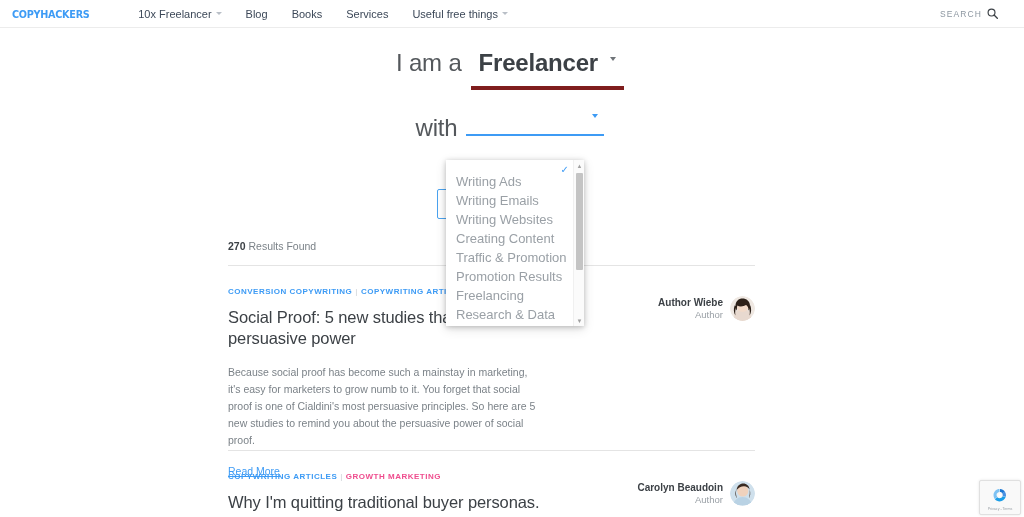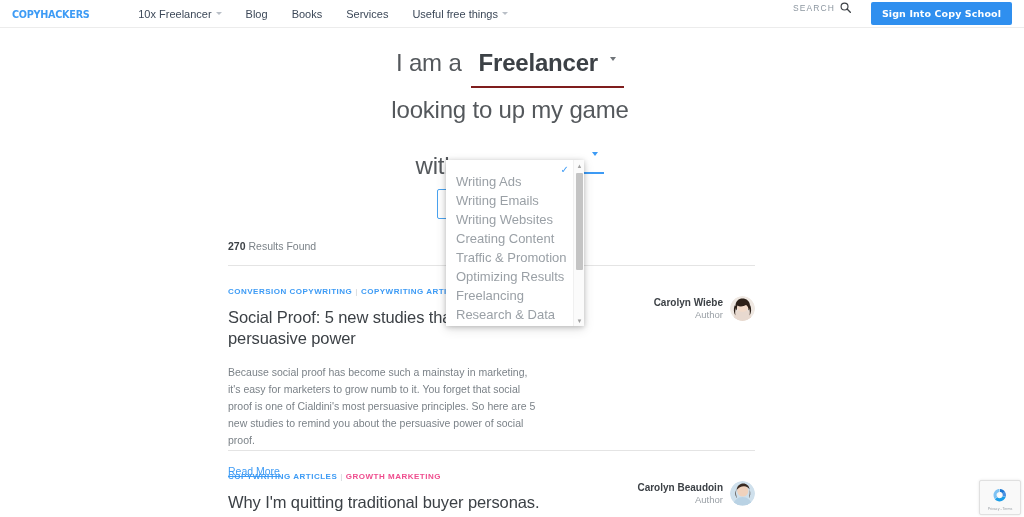--- a/index.html
+++ b/index.html
@@ -65,21 +65,21 @@
     display: flex; align-items: baseline; justify-content: center;
   }
   .hero-line.l2 { margin-top: 4px; }
   .hero-line.l3 { margin-top: 16px; }
   .sel-wrap {
     position: relative; display: inline-flex; align-items: baseline;
     margin-left: 9px;
   }
   .sel-role {
     font-weight: 700; color: #3c4146; font-size: 24px;
-    border-bottom: 2px solid #7f1d1d;
+    border-bottom: 4px solid #7f1d1d;
     padding: 0 26px 5px 8px; min-width: 130px;
     text-align: left; cursor: pointer;
     position: relative;
   }
   .sel-caret {
     position: absolute; right: 8px; top: 12px;
     width: 0; height: 0;
     border-left: 3.4px solid transparent;
     border-right: 3.4px solid transparent;
     border-top: 4px solid #6f7478;
@@ -235,38 +235,34 @@
     </div>
 
     <div class="header-right">
       <div class="search-box">
         <span class="search-label">SEARCH</span>
         <svg class="mag" width="11" height="11" viewBox="0 0 16 16">
           <circle cx="6.6" cy="6.6" r="5" fill="none" stroke="#3c4146" stroke-width="1.7"></circle>
           <line x1="10.3" y1="10.3" x2="15" y2="15" stroke="#3c4146" stroke-width="1.9" stroke-linecap="round"></line>
         </svg>
       </div>
-      <div class="signin-btn">Sign Into Copy School</div>
     </div>
   </div>
 
   <div class="hero">
     <div class="hero-line l1">
       <span>I am a</span>
       <span class="sel-wrap">
         <span class="sel-role">
           <span>Freelancer</span>
           <span class="sel-caret"></span>
         </span>
       </span>
     </div>
 
-    <div class="hero-line l2">
-      <span>looking to up my game</span>
-    </div>
 
     <div class="hero-line l3">
       <span>with</span>
       <span class="sel-wrap">
         <span class="sel-topic">
           <span></span>
           <span class="sel-caret-blue"></span>
         </span>
       </span>
     </div>
@@ -277,21 +273,21 @@
   <div class="dropdown">
     <div class="dd-inner">
       <div class="dd-head">
         <span class="dd-check">✓</span>
       </div>
       <div class="dd-item">Writing Ads</div>
       <div class="dd-item">Writing Emails</div>
       <div class="dd-item">Writing Websites</div>
       <div class="dd-item">Creating Content</div>
       <div class="dd-item">Traffic &amp; Promotion</div>
-      <div class="dd-item">Optimizing Results</div>
+      <div class="dd-item">Promotion Results</div>
       <div class="dd-item">Freelancing</div>
       <div class="dd-item">Research &amp; Data</div>
 
       <div class="dd-scroll">
         <div class="dd-arrow up">▲</div>
         <div class="dd-thumb"></div>
         <div class="dd-arrow down">▼</div>
       </div>
     </div>
   </div>
@@ -306,21 +302,21 @@
   <div class="article" style="top:287px;">
     <div class="cats">
       <span class="cat blue">CONVERSION COPYWRITING</span><span class="cat-sep">|</span><span class="cat blue">COPYWRITING ARTICLES</span><span class="cat-sep">|</span><span class="cat pink">GROWTH MARKETING</span>
     </div>
     <div class="art-title">Social Proof: 5 new studies that prove the persuasive power</div>
     <div class="art-body">Because social proof has become such a mainstay in marketing, it's easy for marketers to grow numb to it. You forget that social proof is one of Cialdini's most persuasive principles. So here are 5 new studies to remind you about the persuasive power of social proof.</div>
     <div class="read-more">Read More</div>
 
     <div class="author" style="top:9px;">
       <div class="author-text">
-        <div class="author-name">Carolyn Wiebe</div>
+        <div class="author-name">Author Wiebe</div>
         <div class="author-role">Author</div>
       </div>
       <div class="avatar">
         <svg width="25" height="25" viewBox="0 0 25 25">
           <defs>
               <clipPath id="c1">
                 <circle cx="12.5" cy="12.5" r="12.5"></circle>
               </clipPath>
             </defs>
           <g clip-path="url(#c1)">

